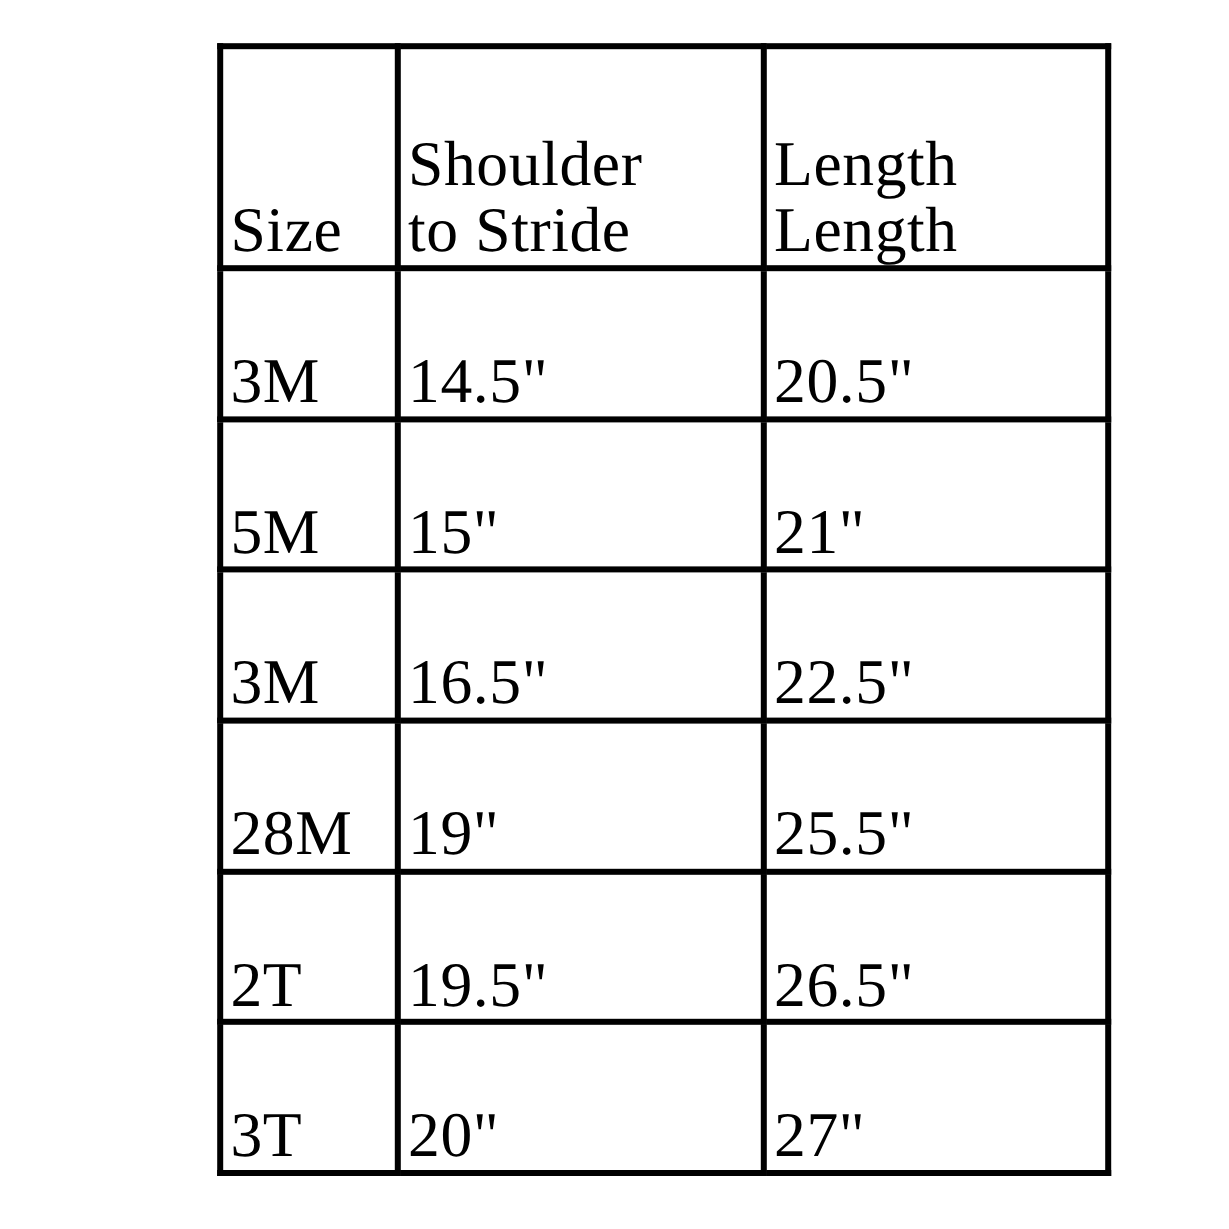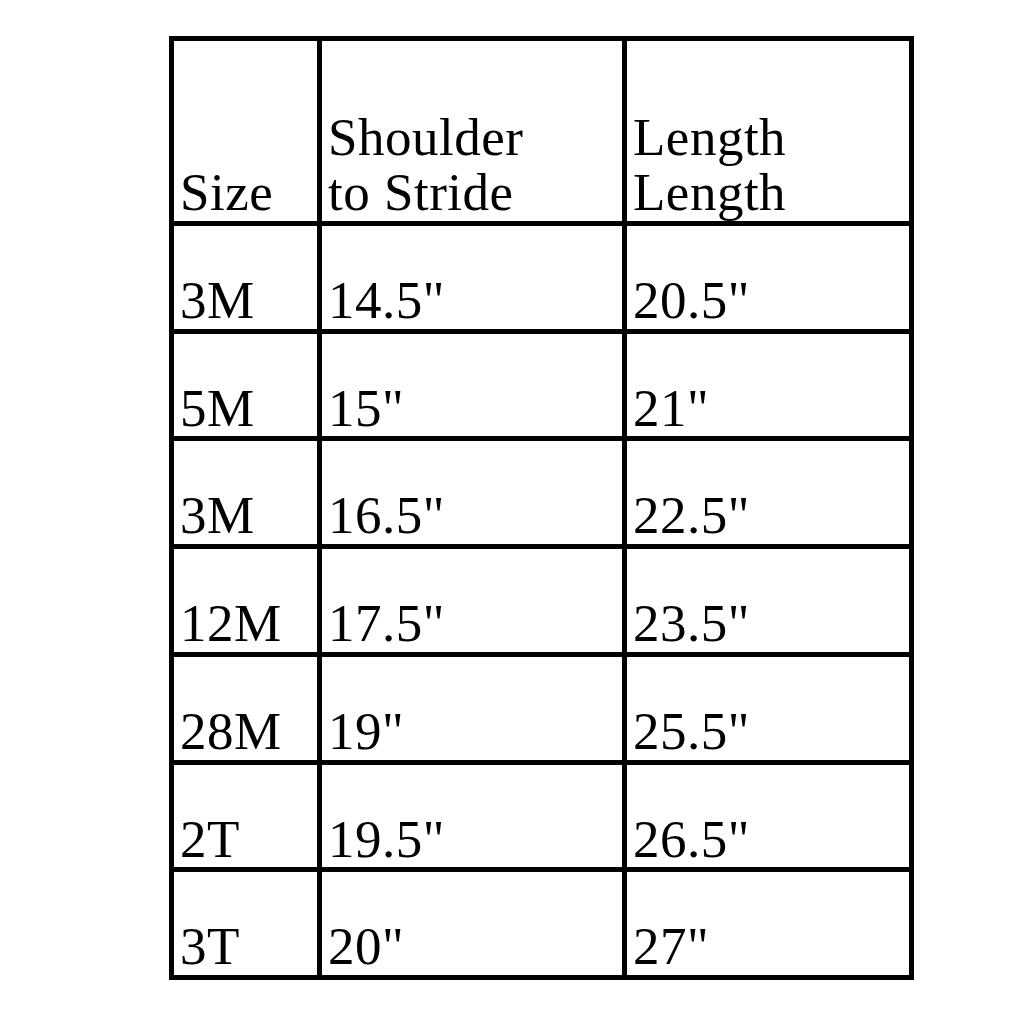--- a/index.html
+++ b/index.html
@@ -10,21 +10,21 @@
   body {
     width: 1024px;
     height: 1024px;
     font-family: "Liberation Serif", serif;
     color: #000000;
     position: relative;
     overflow: hidden;
   }
   .table-wrap {
     position: absolute;
-    left: 145px;
+    left: 157px;
     top: 36px;
     width: 740px;
     height: 944px;
     padding-left: 24px;
   }
   table.size-chart {
     border-collapse: collapse;
     width: 100%;
     height: 100%;
     table-layout: fixed;
@@ -96,25 +96,20 @@
         <td class="cell-size">5M</td>
         <td>15"</td>
         <td>21"</td>
       </tr>
       <tr>
         <td class="cell-size">3M</td>
         <td>16.5"</td>
         <td>22.5"</td>
       </tr>
       <tr>
-        <td class="cell-size">12M</td>
-        <td>17.5"</td>
-        <td>23.5"</td>
-      </tr>
-      <tr>
         <td class="cell-size">28M</td>
         <td>19"</td>
         <td>25.5"</td>
       </tr>
       <tr>
         <td class="cell-size">2T</td>
         <td>19.5"</td>
         <td>26.5"</td>
       </tr>
       <tr>

